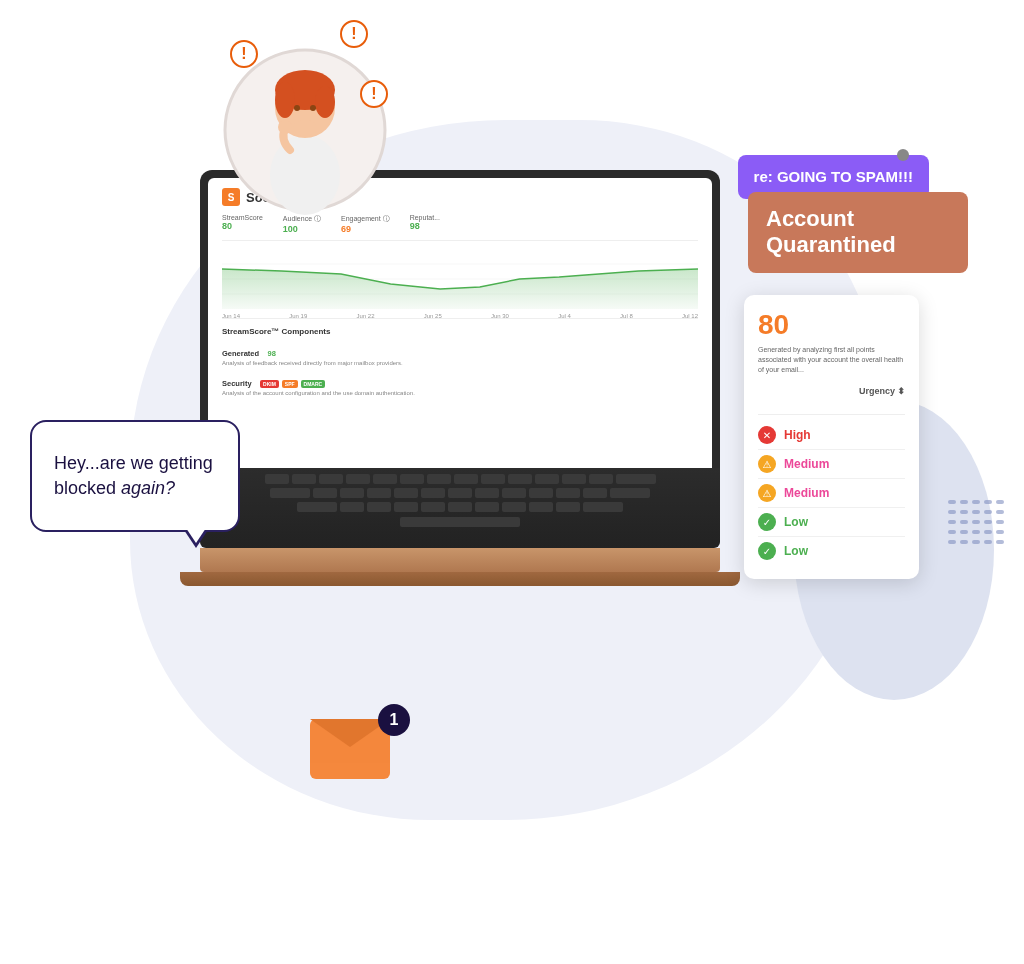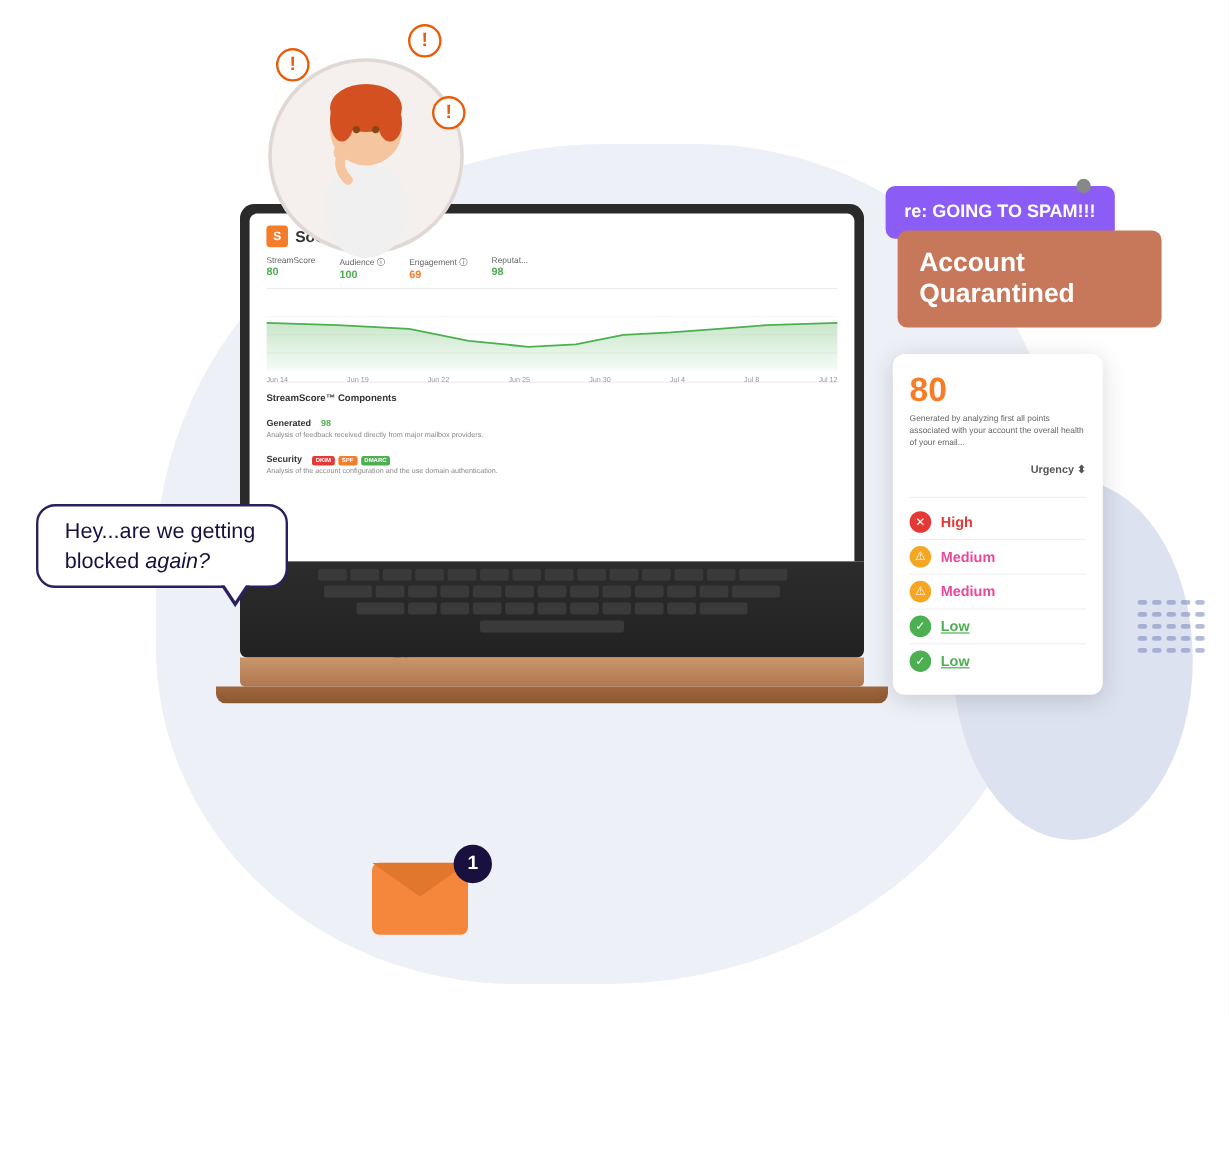--- a/index.html
+++ b/index.html
@@ -66,21 +66,21 @@
     .exclaim-3 { top: 80px; left: 360px; }
 
     
     .speech-bubble-left {
       position: absolute;
       top: 420px;
       left: 30px;
       background: white;
       border: 2.5px solid #2a2060;
       border-radius: 16px;
-      padding: 8px 22px;
+      padding: 29px 22px;
       width: 210px;
       z-index: 10;
       font-size: 18px;
       font-weight: 500;
       color: #1a1040;
       line-height: 1.4;
     }
     .speech-bubble-left::after {
       content: '';
       position: absolute;
@@ -424,21 +424,21 @@
     }
     .urgency-icon.red { background: #e53935; color: white; }
     .urgency-icon.yellow { background: #f5a623; color: white; }
     .urgency-icon.green { background: #4caf50; color: white; }
     .urgency-label {
       font-size: 12px;
       font-weight: 600;
     }
     .urgency-label.red { color: #e53935; }
     .urgency-label.yellow { color: #ec4899; }
-    .urgency-label.green { color: #4caf50; text-decoration: underline; }
+    .urgency-label.green { color: #4caf50; }
 
     
     .dashes-right {
       position: absolute;
       right: 20px;
       top: 500px;
       z-index: 1;
     }
     .dash-row {
       display: flex;

